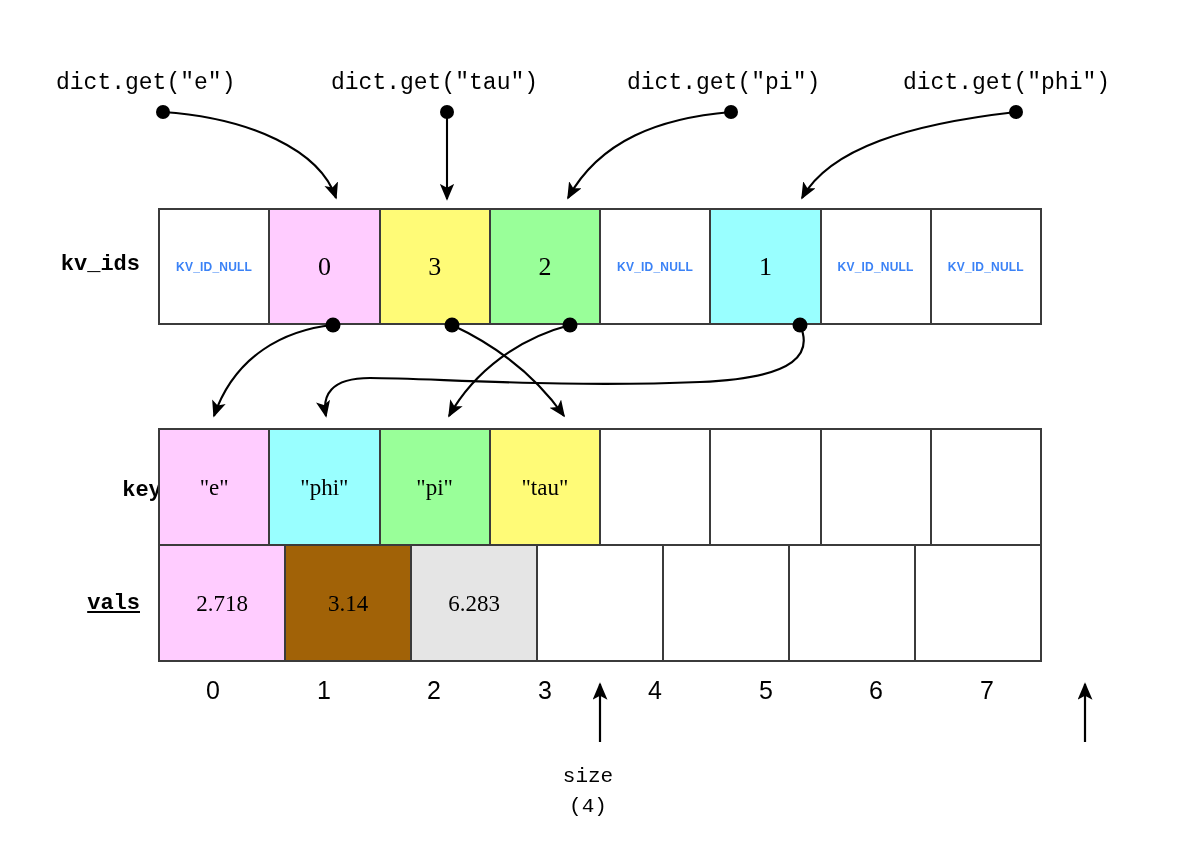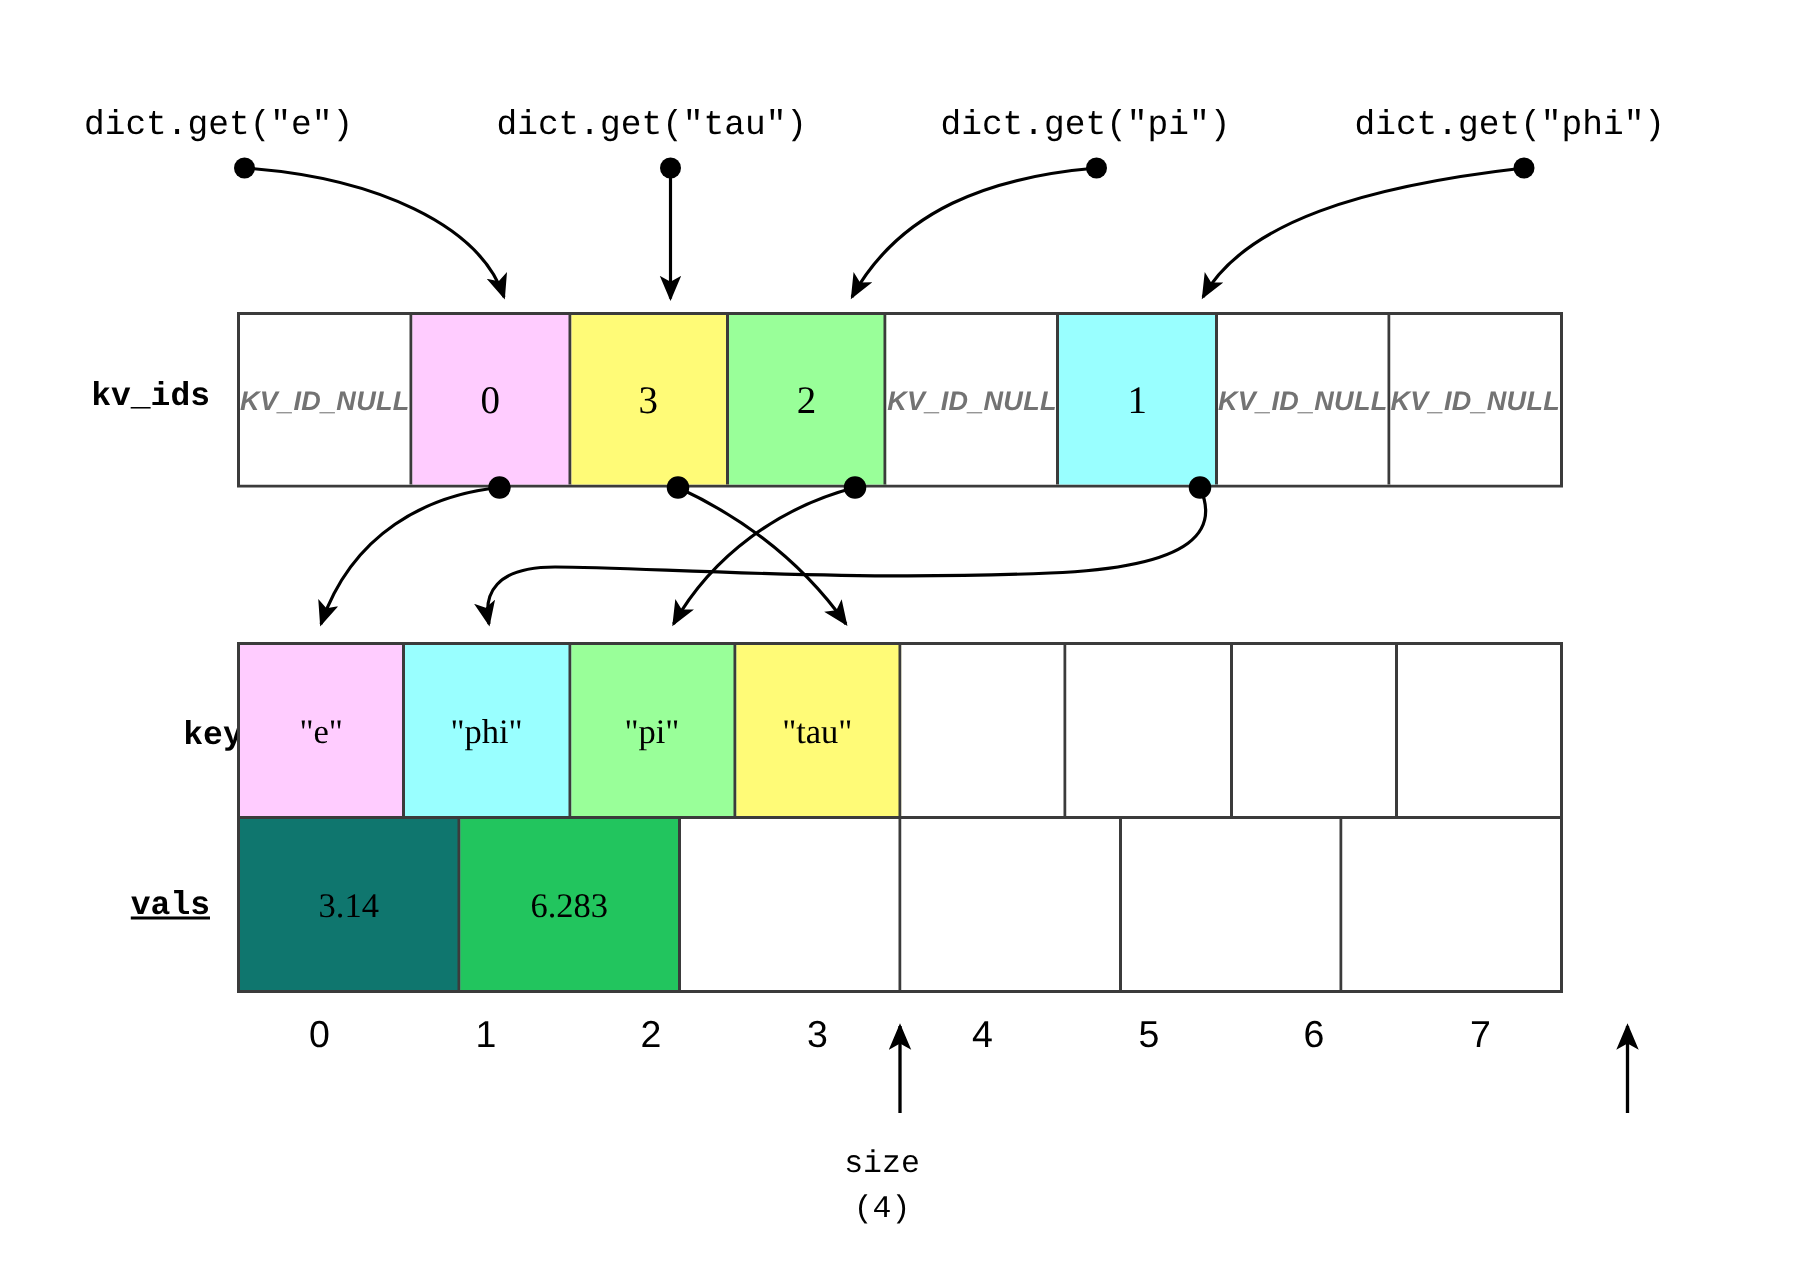--- a/index.html
+++ b/index.html
@@ -54,25 +54,24 @@
   .cell:last-child { border-right: none; }
   .cell .num {
     font-family: "Liberation Serif", serif;
     font-size: 26px;
     color: #000000;
     line-height: 1;
   }
   .cell .null {
     font-family: "Liberation Sans", sans-serif;
     font-weight: bold;
-    font-size: 18px;
+    font-size: 12px;
     letter-spacing: 0.2px;
-    color: #737373;
-    line-height: 1;
-    font-style: italic;
+    color: #3b82f6;
+    line-height: 1;
   }
   .cell .kv {
     font-family: "Liberation Serif", serif;
     font-size: 23px;
     color: #000000;
     line-height: 1;
   }
   
   .kvstack {
     position: absolute;
@@ -181,24 +180,27 @@
         </div>
       <div class="cell" style="flex:1 1 0; background:#ffffff;">
           <span class="kv"></span>
         </div>
       <div class="cell" style="flex:1 1 0; background:#ffffff;">
           <span class="kv"></span>
         </div>
     </div>
 
     <div class="kvrow">
-      <div class="cell" style="flex:1 1 0; background:#0f766e;">
+      <div class="cell" style="flex:1 1 0; background:#ffccff;">
+          <span class="kv">2.718</span>
+        </div>
+      <div class="cell" style="flex:1 1 0; background:#a16207;">
           <span class="kv">3.14</span>
         </div>
-      <div class="cell" style="flex:1 1 0; background:#22c55e;text-align:right;">
+      <div class="cell" style="flex:1 1 0; background:#e5e5e5;text-align:right;">
           <span class="kv">6.283</span>
         </div>
       <div class="cell" style="flex:1 1 0; background:#ffffff;">
           <span class="kv"></span>
         </div>
       <div class="cell" style="flex:1 1 0; background:#ffffff;">
           <span class="kv"></span>
         </div>
       <div class="cell" style="flex:1 1 0; background:#ffffff;">
           <span class="kv"></span>

